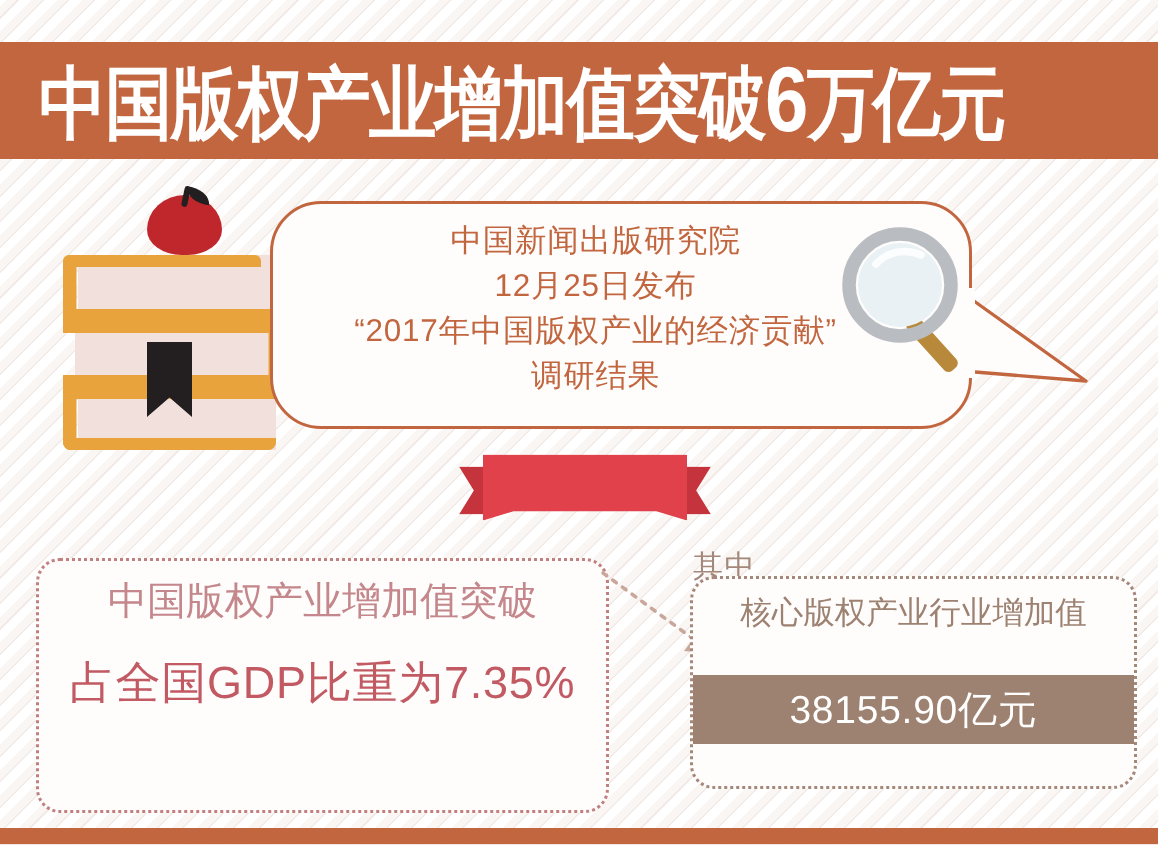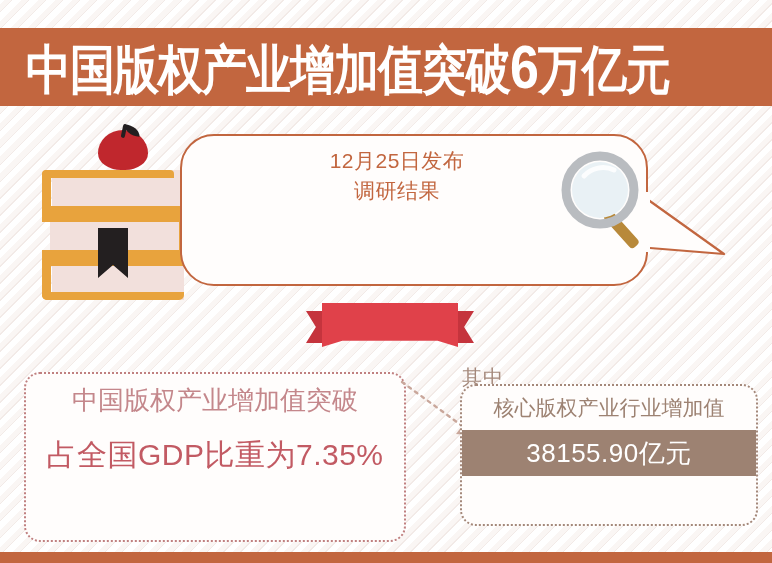--- a/index.html
+++ b/index.html
@@ -150,21 +150,21 @@
   }
   .card-left .row1{height:52px;color:#c4878b;font-size:26px;}
   .card-left .row2{height:56px;background:#bf7d7d;color:#ffffff;font-size:31px;letter-spacing:0.5px;}
   .card-left .row3{height:58px;color:#c25a63;font-size:30px;letter-spacing:0.5px;}
 
   .card-right{
     left:460px;top:384px;width:298px;height:142px;
     border:2px dotted #a4887a;
   }
   .card-right .row1{height:44px;color:#9d8272;font-size:21px;}
-  .card-right .row2{height:46px;background:#9d8272;color:#ffffff;font-size:26px;letter-spacing:0.5px;}
+  .card-right .row2{height:46px;background:#9d8272;color:#ffffff;font-size:26px;letter-spacing:0.5px;margin-top:20px;}
   .card-right .row3{height:48px;color:#8e7667;font-size:25px;letter-spacing:0.5px;}
 
   .among{
     position:absolute;left:462px;top:364px;
     color:#a4887a;font-size:20px;letter-spacing:1px;
   }
   .connector{position:absolute;left:398px;top:378px;width:86px;height:66px;}
 </style>
 </head>
 <body>
@@ -203,21 +203,23 @@
       <div class="spine" style="left:0;top:0;width:142px;height:8px;"></div>
       <div class="spine" style="left:0;top:0;width:9px;height:42px;border-radius:5px 0 0 5px;"></div>
       <div class="spine" style="left:0;top:34px;width:142px;height:8px;border-radius:0 0 5px 5px;"></div>
     </div>
 
     <div class="bookmark"></div>
   </div>
 
   <div class="bubble">
     <div class="bubble-text">
+      <div>中国新闻出版研究院</div>
       <div>12月25日发布</div>
+      <div>“2017年中国版权产业的经济贡献”</div>
       <div>调研结果</div>
     </div>
   </div>
 
   <svg class="bubble-tail" viewBox="0 0 90 70">
     <path d="M2 2 L86 62 L12 56" fill="#fffdfc" stroke="#c2663f" stroke-width="2.2" stroke-linejoin="round"></path>
     <rect x="0" y="0" width="12" height="60" fill="#fffdfc"></rect>
   </svg>
 
   <svg class="magnifier" viewBox="0 0 106 112">

